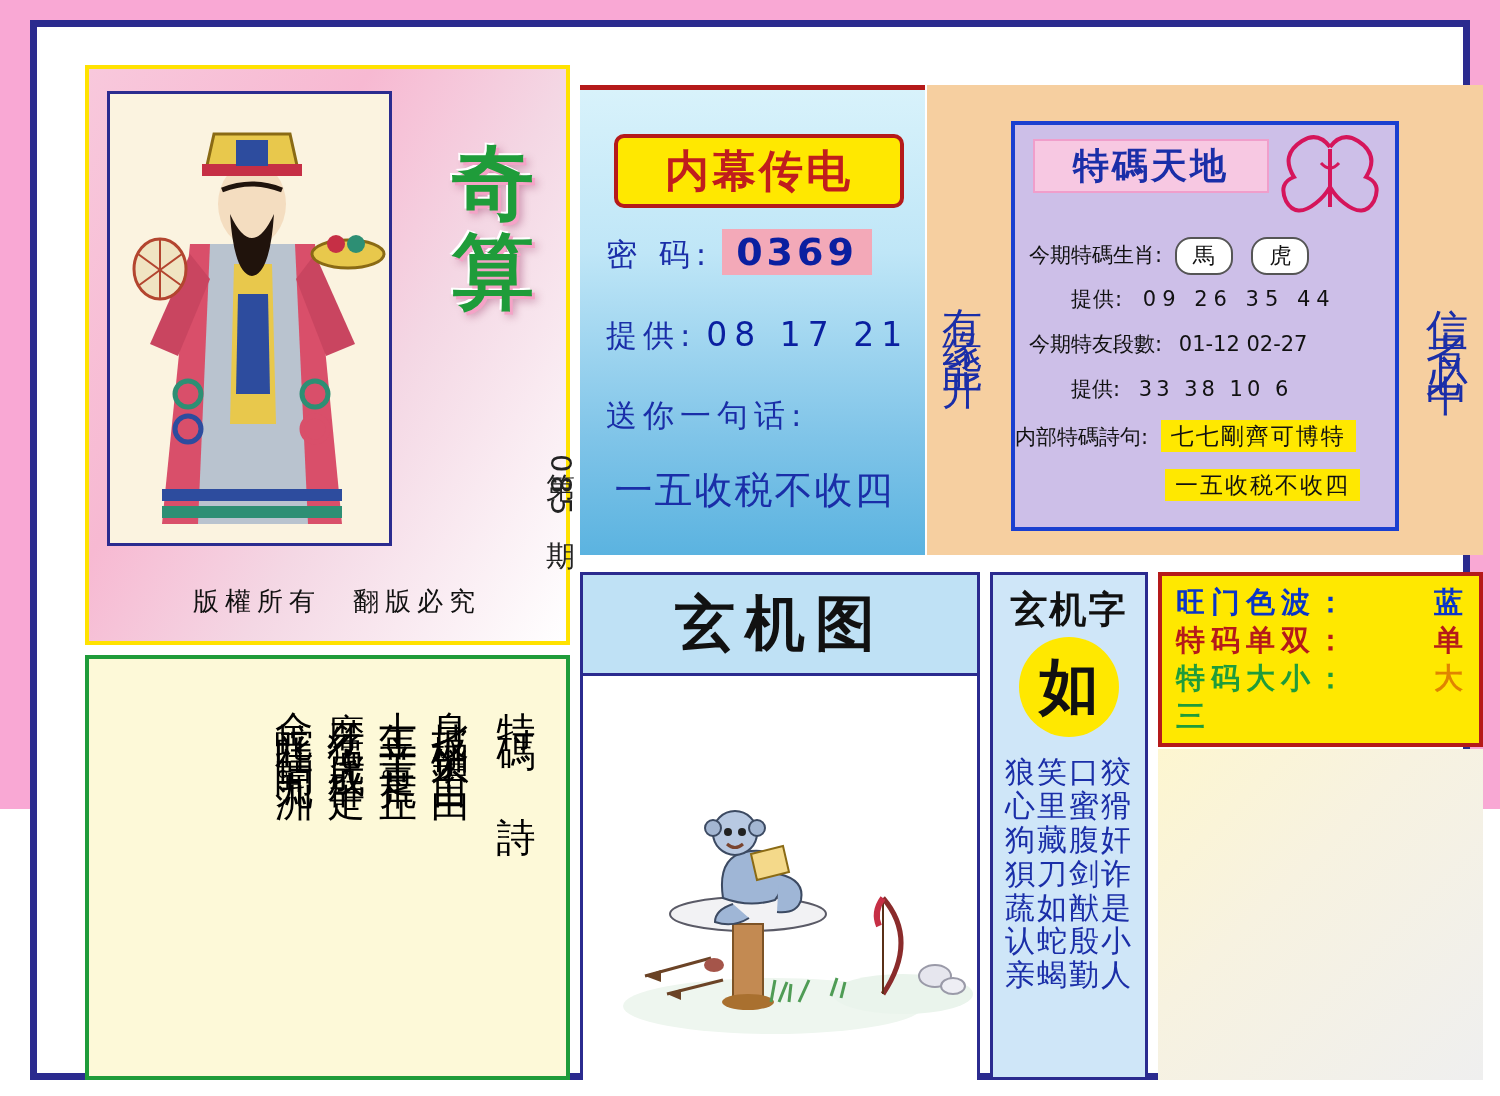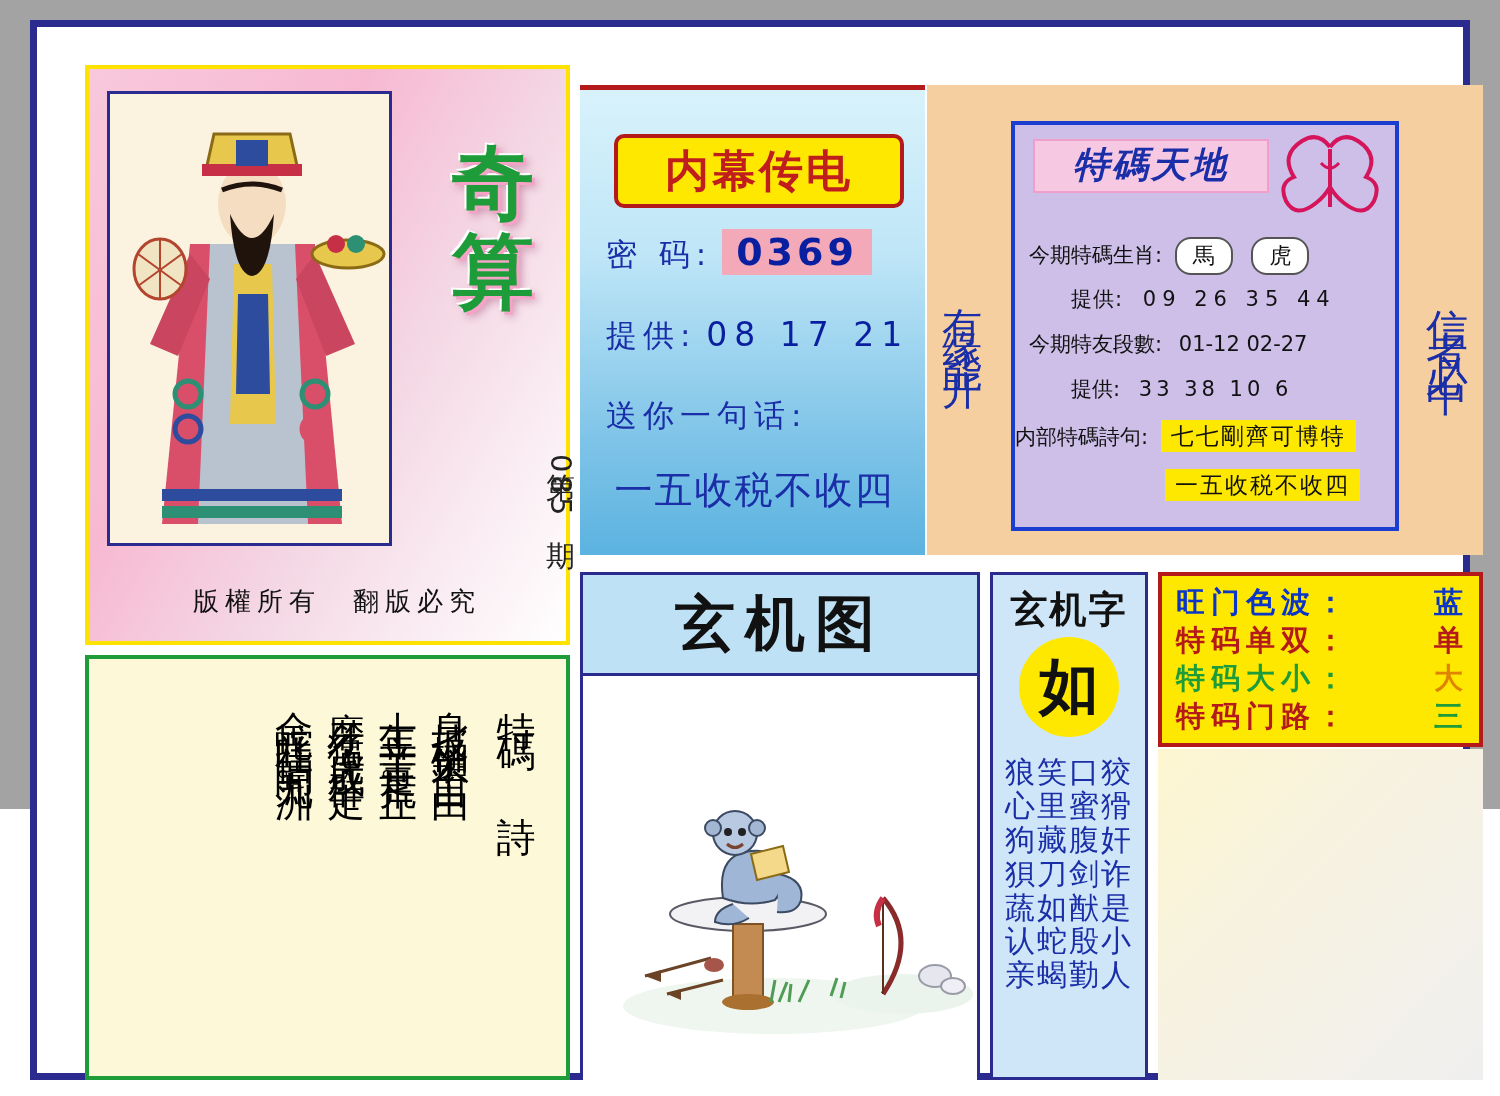--- a/index.html
+++ b/index.html
@@ -4,21 +4,21 @@
 <style>
   html,body{margin:0;padding:0;}
   body{
     width:1500px;height:1096px;
     background:#ffffff;
     font-family:"DejaVu Sans","Liberation Sans",sans-serif;
     overflow:hidden;
   }
   .page{
     position:relative;width:1500px;height:809px;
-    background:#a3a3a3;
+    background:#f9a8d4;
     box-sizing:border-box;
   }
   .outer-frame{
     position:absolute;left:30px;top:20px;width:1440px;height:1060px;
     border:7px solid #2b2b8f;
     box-sizing:border-box;
     background:#ffffff;
   }
 
   
@@ -133,21 +133,21 @@
     position:absolute;left:962px;top:58px;width:412px;height:470px;
     background:#f6cfa0;
   }
   .tema-inner{
     position:absolute;left:12px;top:36px;width:388px;height:410px;
     background:#cdbfe8;border:4px solid #1a3fd0;box-sizing:border-box;
   }
   .tema-title{
     position:absolute;left:18px;top:14px;width:232px;height:50px;
     background:#f7c8e2;border:2px solid #f09ecb;
-    display:flex;align-items:flex-start;justify-content:center;font-style:italic;
+    display:flex;align-items:flex-end;justify-content:center;
   }
   .tema-title span{
     font-size:36px;font-weight:bold;color:#1a2ea8;letter-spacing:3px;
     font-family:"DejaVu Sans",sans-serif;
   }
   .tema-deco{
     position:absolute;right:10px;top:8px;width:110px;height:92px;color:#d5155b;
   }
   .t-line{position:absolute;font-size:21px;color:#111;font-family:"DejaVu Sans",sans-serif;white-space:nowrap;}
   .zodiac{
@@ -412,21 +412,20 @@
       </div>
       <div class="wang-row">
         <span class="lbl" style="color:#b51a1a;">特码单双：</span>
         <span class="val" style="color:#b51a1a;">单</span>
       </div>
       <div class="wang-row">
         <span class="lbl" style="color:#1f9c3a;">特码大小：</span>
         <span class="val" style="color:#e08400;">大</span>
       </div>
       <div class="wang-row">
-        <span class="lbl" style="color:#b51a1a;">特码门路：</span>
         <span class="val" style="color:#1f9c3a;">三</span>
       </div>
     </div>
 
     <div class="blank-panel"></div>
 
   </div>
 </div>
 
 </body></html>

